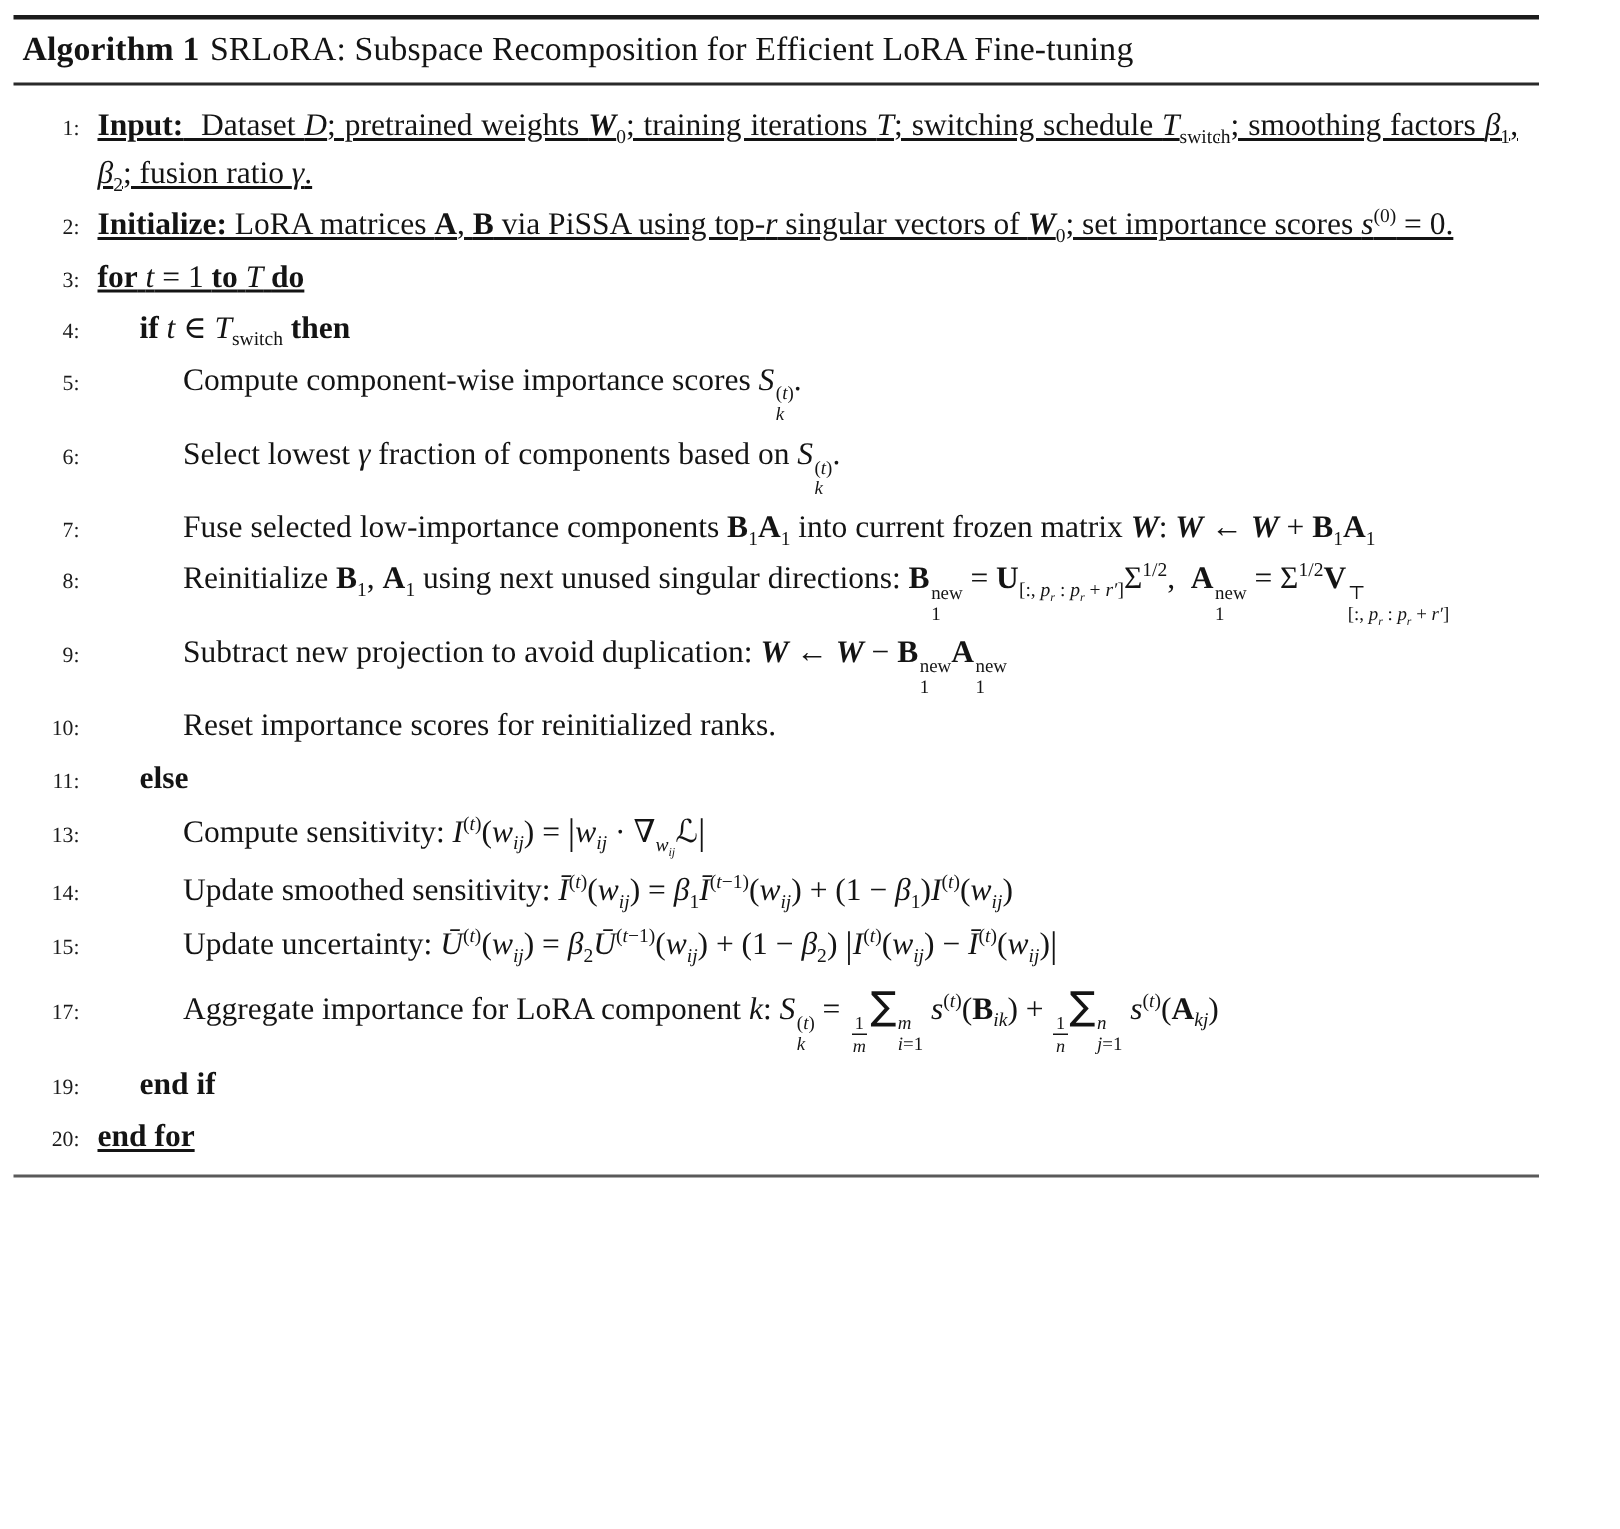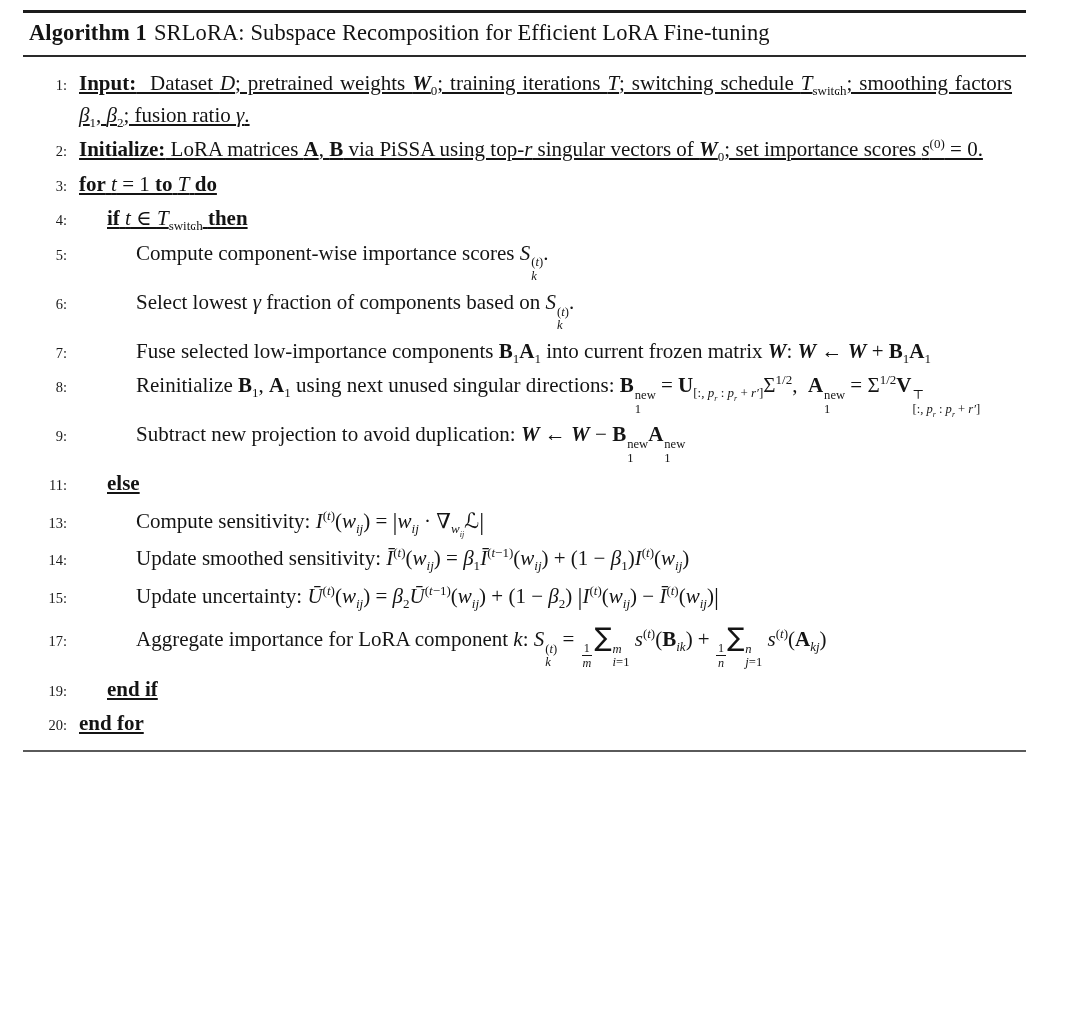--- a/index.html
+++ b/index.html
@@ -7,21 +7,21 @@
     padding: 0;
     background: #ffffff;
     width: 1080px;
     height: 1019px;
     overflow: hidden;
   }
   .page {
     box-sizing: border-box;
     width: 1039px;
     height: 1019px;
-    padding: 5px 13px 0 23px;
+    padding: 5px 13px 0 9px;
     font-family: "Liberation Serif", "DejaVu Serif", "DejaVu Sans", serif;
     color: #141414;
     background: #ffffff;
   }
   .rule { height: 0; }
   .rule-top    { border-top: 3px solid #1c1c1c; margin-top: 5px; }
   .rule-mid    { border-top: 2px solid #2a2a2a; }
   .rule-bottom { border-top: 2px solid #5a5a5a; margin-top: 10px; }
   .caption {
     font-size: 22.5px;
@@ -48,21 +48,21 @@
     color: #1b1b1b;
     padding-right: 12px;
     box-sizing: content-box;
   }
   .ltext {
     flex: 1;
     text-align: justify;
     line-height: 1.5;
   }
   .ind0 { padding-left: 0; text-decoration: underline; }
-  .ind1 { padding-left: 28px; text-decoration: underline; }
+  .ind1 { padding-left: 28px; }
   .ind2 { padding-left: 57px; }
   .b  { font-weight: 700; }
   .bi { font-weight: 700; font-style: italic; }
   .cal { font-style: italic; }
   .nb { white-space: nowrap; }
   sup, sub { font-size: 0.62em; line-height: 0; }
   
   .ss {
     display: inline-flex;
     flex-direction: column;
@@ -147,20 +147,24 @@
       </li>
       <li class="algo-line">
         <span class="lnum">9:</span>
         <span class="ltext ind2">Subtract new projection to avoid duplication: <span class="nb"><span class="bi">W</span> ← <span class="bi">W</span> − <span class="b">B</span><span class="ss">
               <span class="up">new</span>
               <span class="dn">1</span>
             </span><span class="b">A</span><span class="ss">
               <span class="up">new</span>
               <span class="dn">1</span>
             </span></span></span>
+      </li>
+      <li class="algo-line">
+        <span class="lnum">10:</span>
+        <span class="ltext ind2">Reset importance scores for reinitialized ranks.</span>
       </li>
       <li class="algo-line">
         <span class="lnum">11:</span>
         <span class="ltext ind1"><span class="b">else</span></span>
       </li>
       <li class="algo-line">
         <span class="lnum">13:</span>
         <span class="ltext ind2">Compute sensitivity: <i>I</i><sup>(<i>t</i>)</sup>(<i>w<sub>ij</sub></i>) = <span class="nb"><span class="tall">|</span><i>w<sub>ij</sub></i> · ∇<sub><i>w<sub>ij</sub></i></sub>ℒ<span class="tall">|</span></span></span>
       </li>
       <li class="algo-line">

